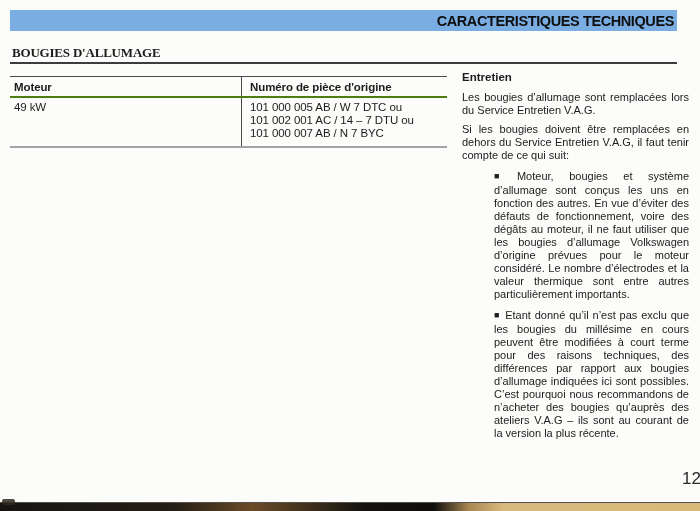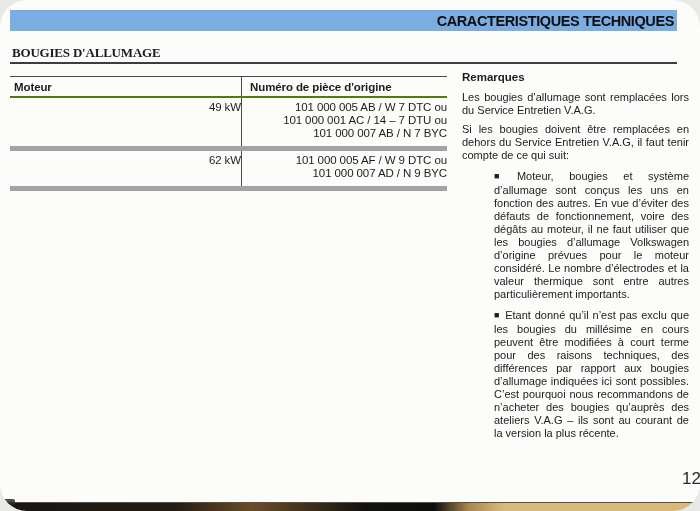--- a/index.html
+++ b/index.html
@@ -4,21 +4,20 @@
 <style>
   html, body { margin: 0; padding: 0; background: #e8e8e6; }
   .page {
     position: relative;
     width: 700px;
     height: 511px;
     background: #fcfcfa;
     overflow: hidden;
     font-family: "Liberation Sans", sans-serif;
     color: #1c1c1c;
-    border-radius: 27px;
   }
 
   
   .header-bar {
     position: absolute;
     left: 10px; top: 10px;
     width: 667px; height: 21px;
     background: #7aade2;
     display: flex;
     align-items: center;
@@ -62,23 +61,22 @@
   .spec-table th {
     text-align: left;
     font-size: 11.5px;
     font-weight: bold;
     border-top: 1px solid #4a4a4a;
     border-bottom: 2px solid #4d7c0f;
     padding: 4px 0 3px 0;
   }
   .spec-table td {
     vertical-align: top;
-    border-bottom: 5px solid #a3a3a3;
+    border-bottom: 2px solid #a3a3a3;
     padding: 3px 0 6px 0;
-    text-align: right;
   }
   .spec-table .col1 { width: 227px; padding-left: 4px; }
   .spec-table .col2 { border-left: 1px solid #4a4a4a; padding-left: 8px; }
   .part-line { line-height: 13px; white-space: nowrap; }
 
   
   .remarks {
     position: absolute;
     left: 462px; top: 71px;
     width: 227px;
@@ -152,36 +150,29 @@
       <tr>
         <th class="col1">Moteur</th>
         <th class="col2">Numéro de pièce d'origine</th>
       </tr>
     </thead>
     <tbody>
       <tr>
         <td class="col1">49 kW</td>
         <td class="col2">
           <div class="part-line">101 000 005 AB / W 7 DTC ou</div>
-          <div class="part-line">101 000 001 AC / 14 – 7 DTU ou</div>
+          <div class="part-line">101 002 001 AC / 14 – 7 DTU ou</div>
           <div class="part-line">101 000 007 AB / N 7 BYC</div>
-        </td>
-      </tr>
-      <tr>
-        <td class="col1">62 kW</td>
-        <td class="col2">
-          <div class="part-line">101 000 005 AF / W 9 DTC ou</div>
-          <div class="part-line">101 000 007 AD / N 9 BYC</div>
         </td>
       </tr>
     </tbody>
   </table>
 
   <div class="remarks">
-    <div class="remarks-heading">Remarques</div>
+    <div class="remarks-heading">Entretien</div>
 
     <p class="para"><span>Les bougies d’allumage sont remplacées lors du Service Entretien V.A.G.</span></p>
 
     <p class="para"><span>Si les bougies doivent être remplacées en dehors du Service Entretien V.A.G, il faut tenir compte de ce qui suit:</span></p>
 
     <p class="para bullet"><span class="bullet-glyph">■</span><span>Moteur, bougies et système d’allumage sont conçus les uns en fonction des autres. En vue d’éviter des défauts de fonctionnement, voire des dégâts au moteur, il ne faut utiliser que les bougies d’allumage Volkswagen d’origine prévues pour le moteur considéré. Le nombre d’électrodes et la valeur thermique sont entre autres particulièrement importants.</span></p>
 
     <p class="para bullet"><span class="bullet-glyph">■</span><span>Etant donné qu’il n’est pas exclu que les bougies du millésime en cours peuvent être modifiées à court terme pour des raisons techniques, des différences par rapport aux bougies d’allumage indiquées ici sont possibles. C’est pourquoi nous recommandons de n’acheter des bougies qu’auprès des ateliers V.A.G – ils sont au courant de la version la plus récente.</span></p>
   </div>
 

